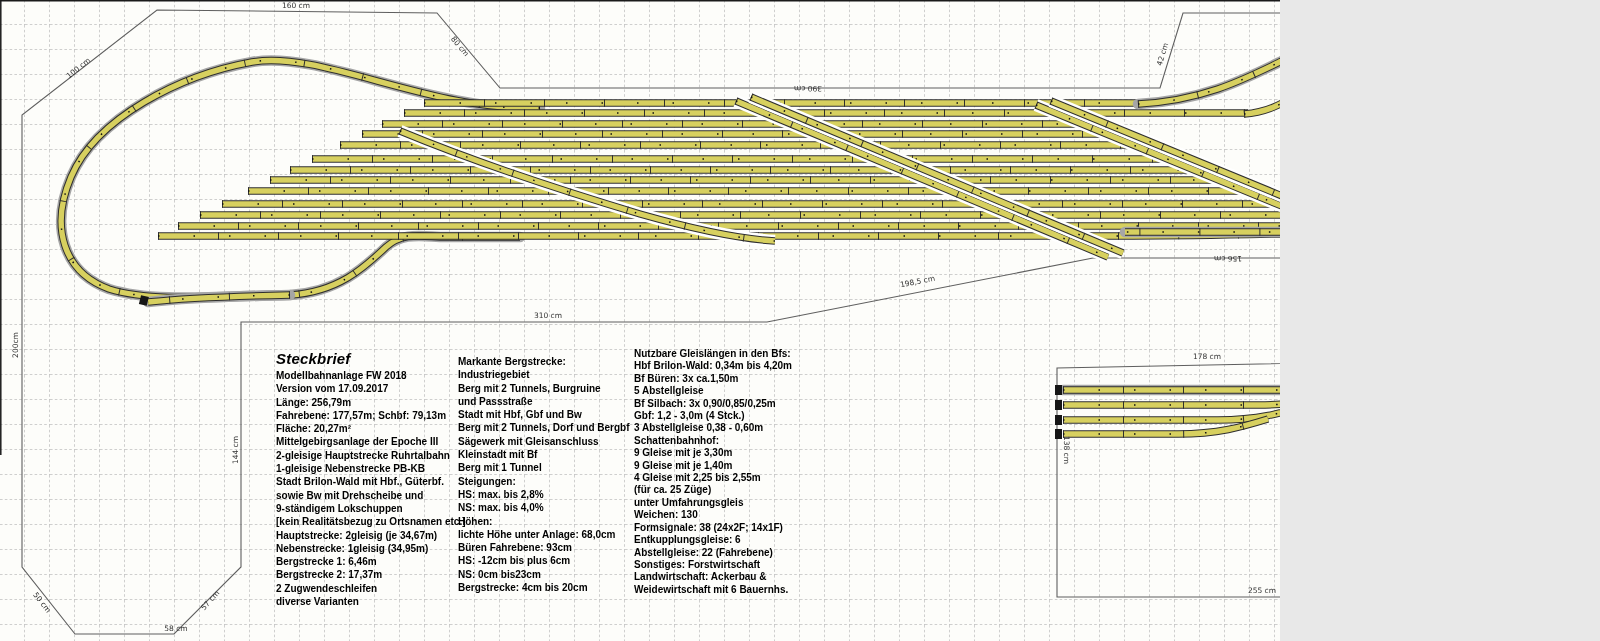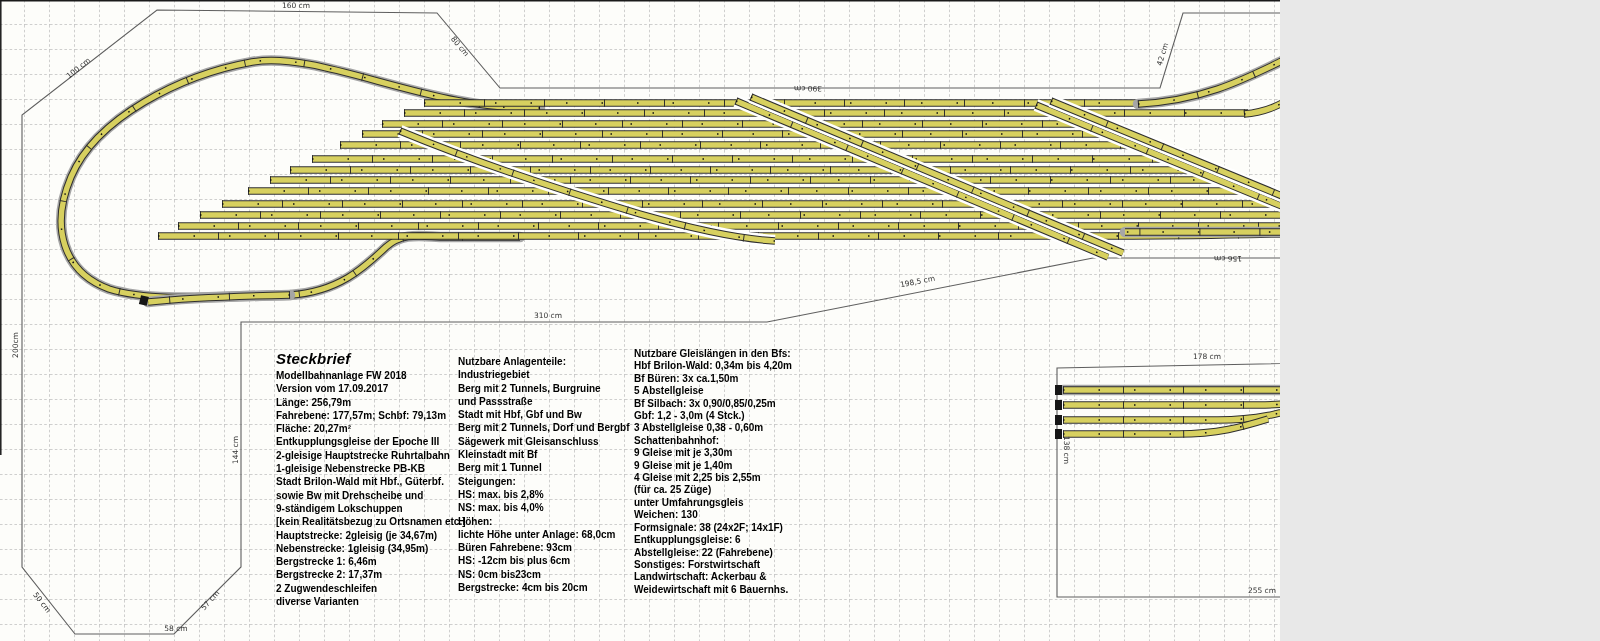--- a/index.html
+++ b/index.html
@@ -231,36 +231,36 @@
       </g>
   </svg>
 
   <div class="info-col" id="col0">
     <div class="page-title">Steckbrief</div>
   <div class="info-line">Modellbahnanlage FW 2018</div>
       <div class="info-line">Version vom 17.09.2017</div>
       <div class="info-line">Länge: 256,79m</div>
       <div class="info-line">Fahrebene: 177,57m; Schbf: 79,13m</div>
       <div class="info-line">Fläche: 20,27m²</div>
-      <div class="info-line">Entkupplungsgleise der Epoche III</div>
+      <div class="info-line">Mittelgebirgsanlage der Epoche III</div>
       <div class="info-line">2-gleisige Hauptstrecke Ruhrtalbahn</div>
       <div class="info-line">1-gleisige Nebenstrecke PB-KB</div>
       <div class="info-line">Stadt Brilon-Wald mit Hbf., Güterbf.</div>
       <div class="info-line">sowie Bw mit Drehscheibe und</div>
       <div class="info-line">9-ständigem Lokschuppen</div>
       <div class="info-line">[kein Realitätsbezug zu Ortsnamen etc.]</div>
       <div class="info-line">Hauptstrecke: 2gleisig (je 34,67m)</div>
       <div class="info-line">Nebenstrecke: 1gleisig (34,95m)</div>
       <div class="info-line">Bergstrecke 1: 6,46m</div>
       <div class="info-line">Bergstrecke 2: 17,37m</div>
       <div class="info-line">2 Zugwendeschleifen</div>
       <div class="info-line">diverse Varianten</div>
     </div>
   <div class="info-col" id="col1">
-      <div class="info-line">Nutzbare Anlagenteile:</div>
+      <div class="info-line">Markante Bergstrecke:</div>
       <div class="info-line">Industriegebiet</div>
       <div class="info-line">Berg mit 2 Tunnels, Burgruine</div>
       <div class="info-line">und Passstraße</div>
       <div class="info-line">Stadt mit Hbf, Gbf und Bw</div>
       <div class="info-line">Berg mit 2 Tunnels, Dorf und Bergbf</div>
       <div class="info-line">Sägewerk mit Gleisanschluss</div>
       <div class="info-line">Kleinstadt mit Bf</div>
       <div class="info-line">Berg mit 1 Tunnel</div>
       <div class="info-line">Steigungen:</div>
       <div class="info-line">HS: max. bis 2,8%</div>

